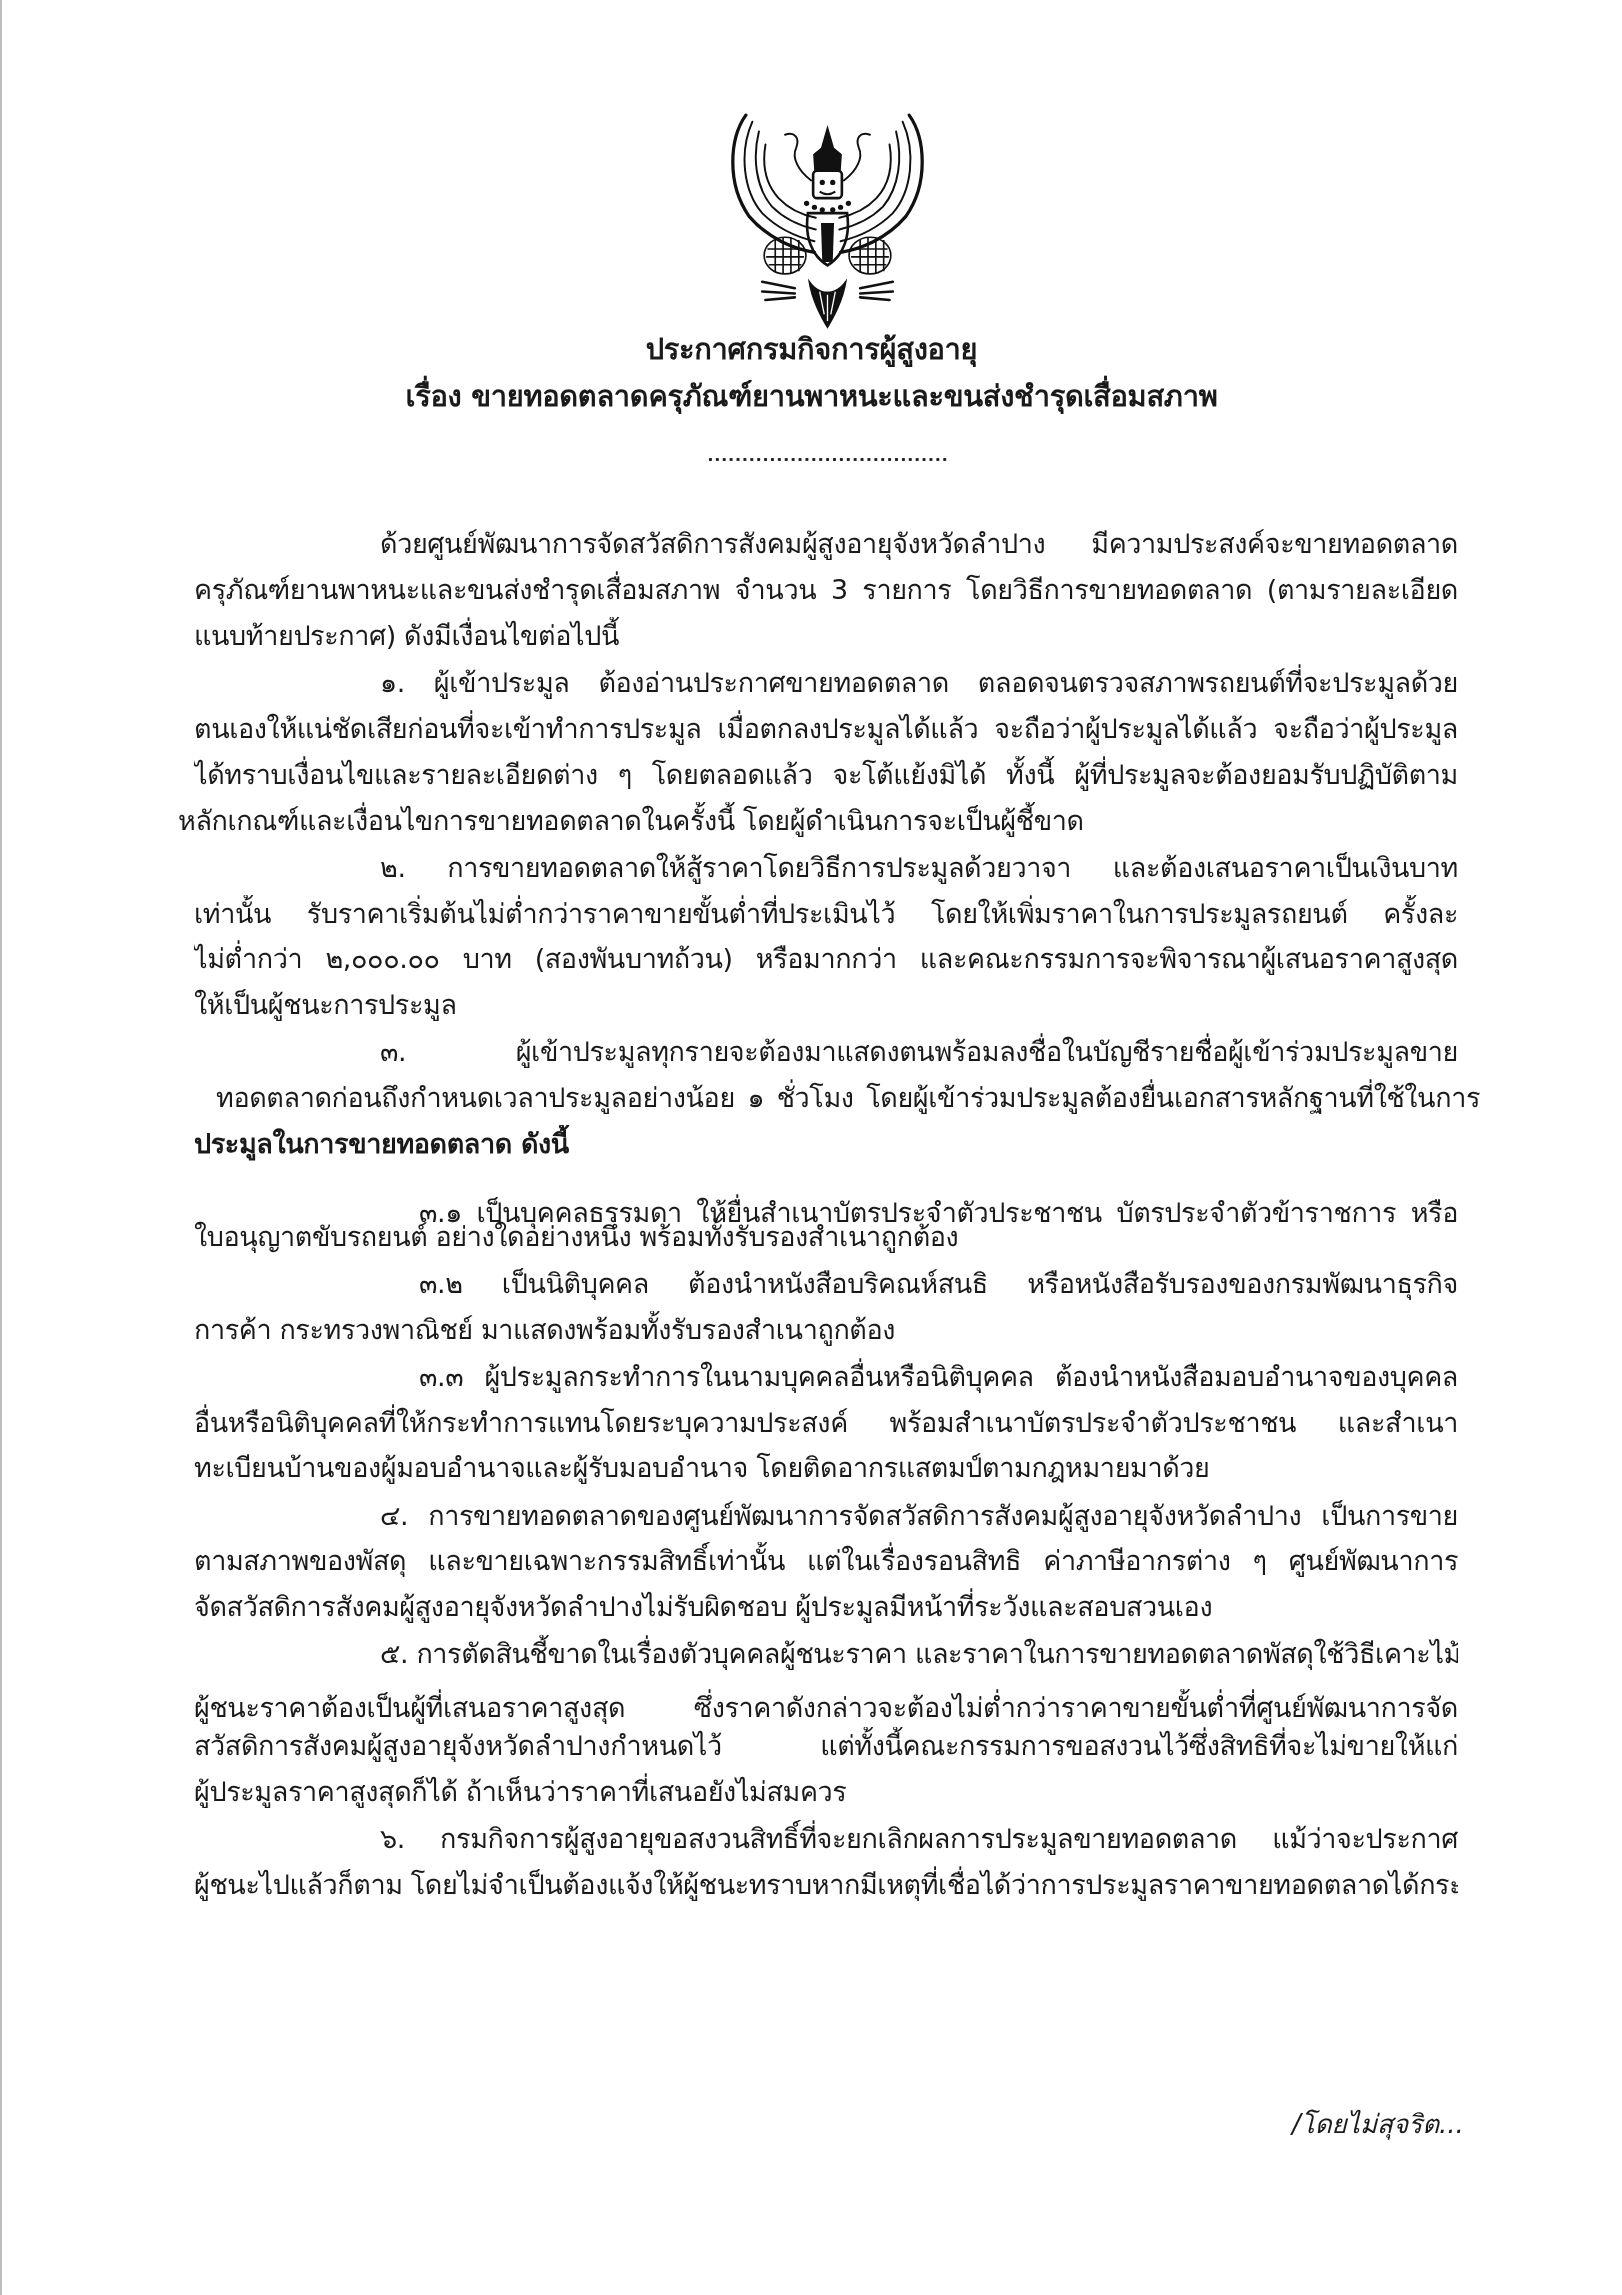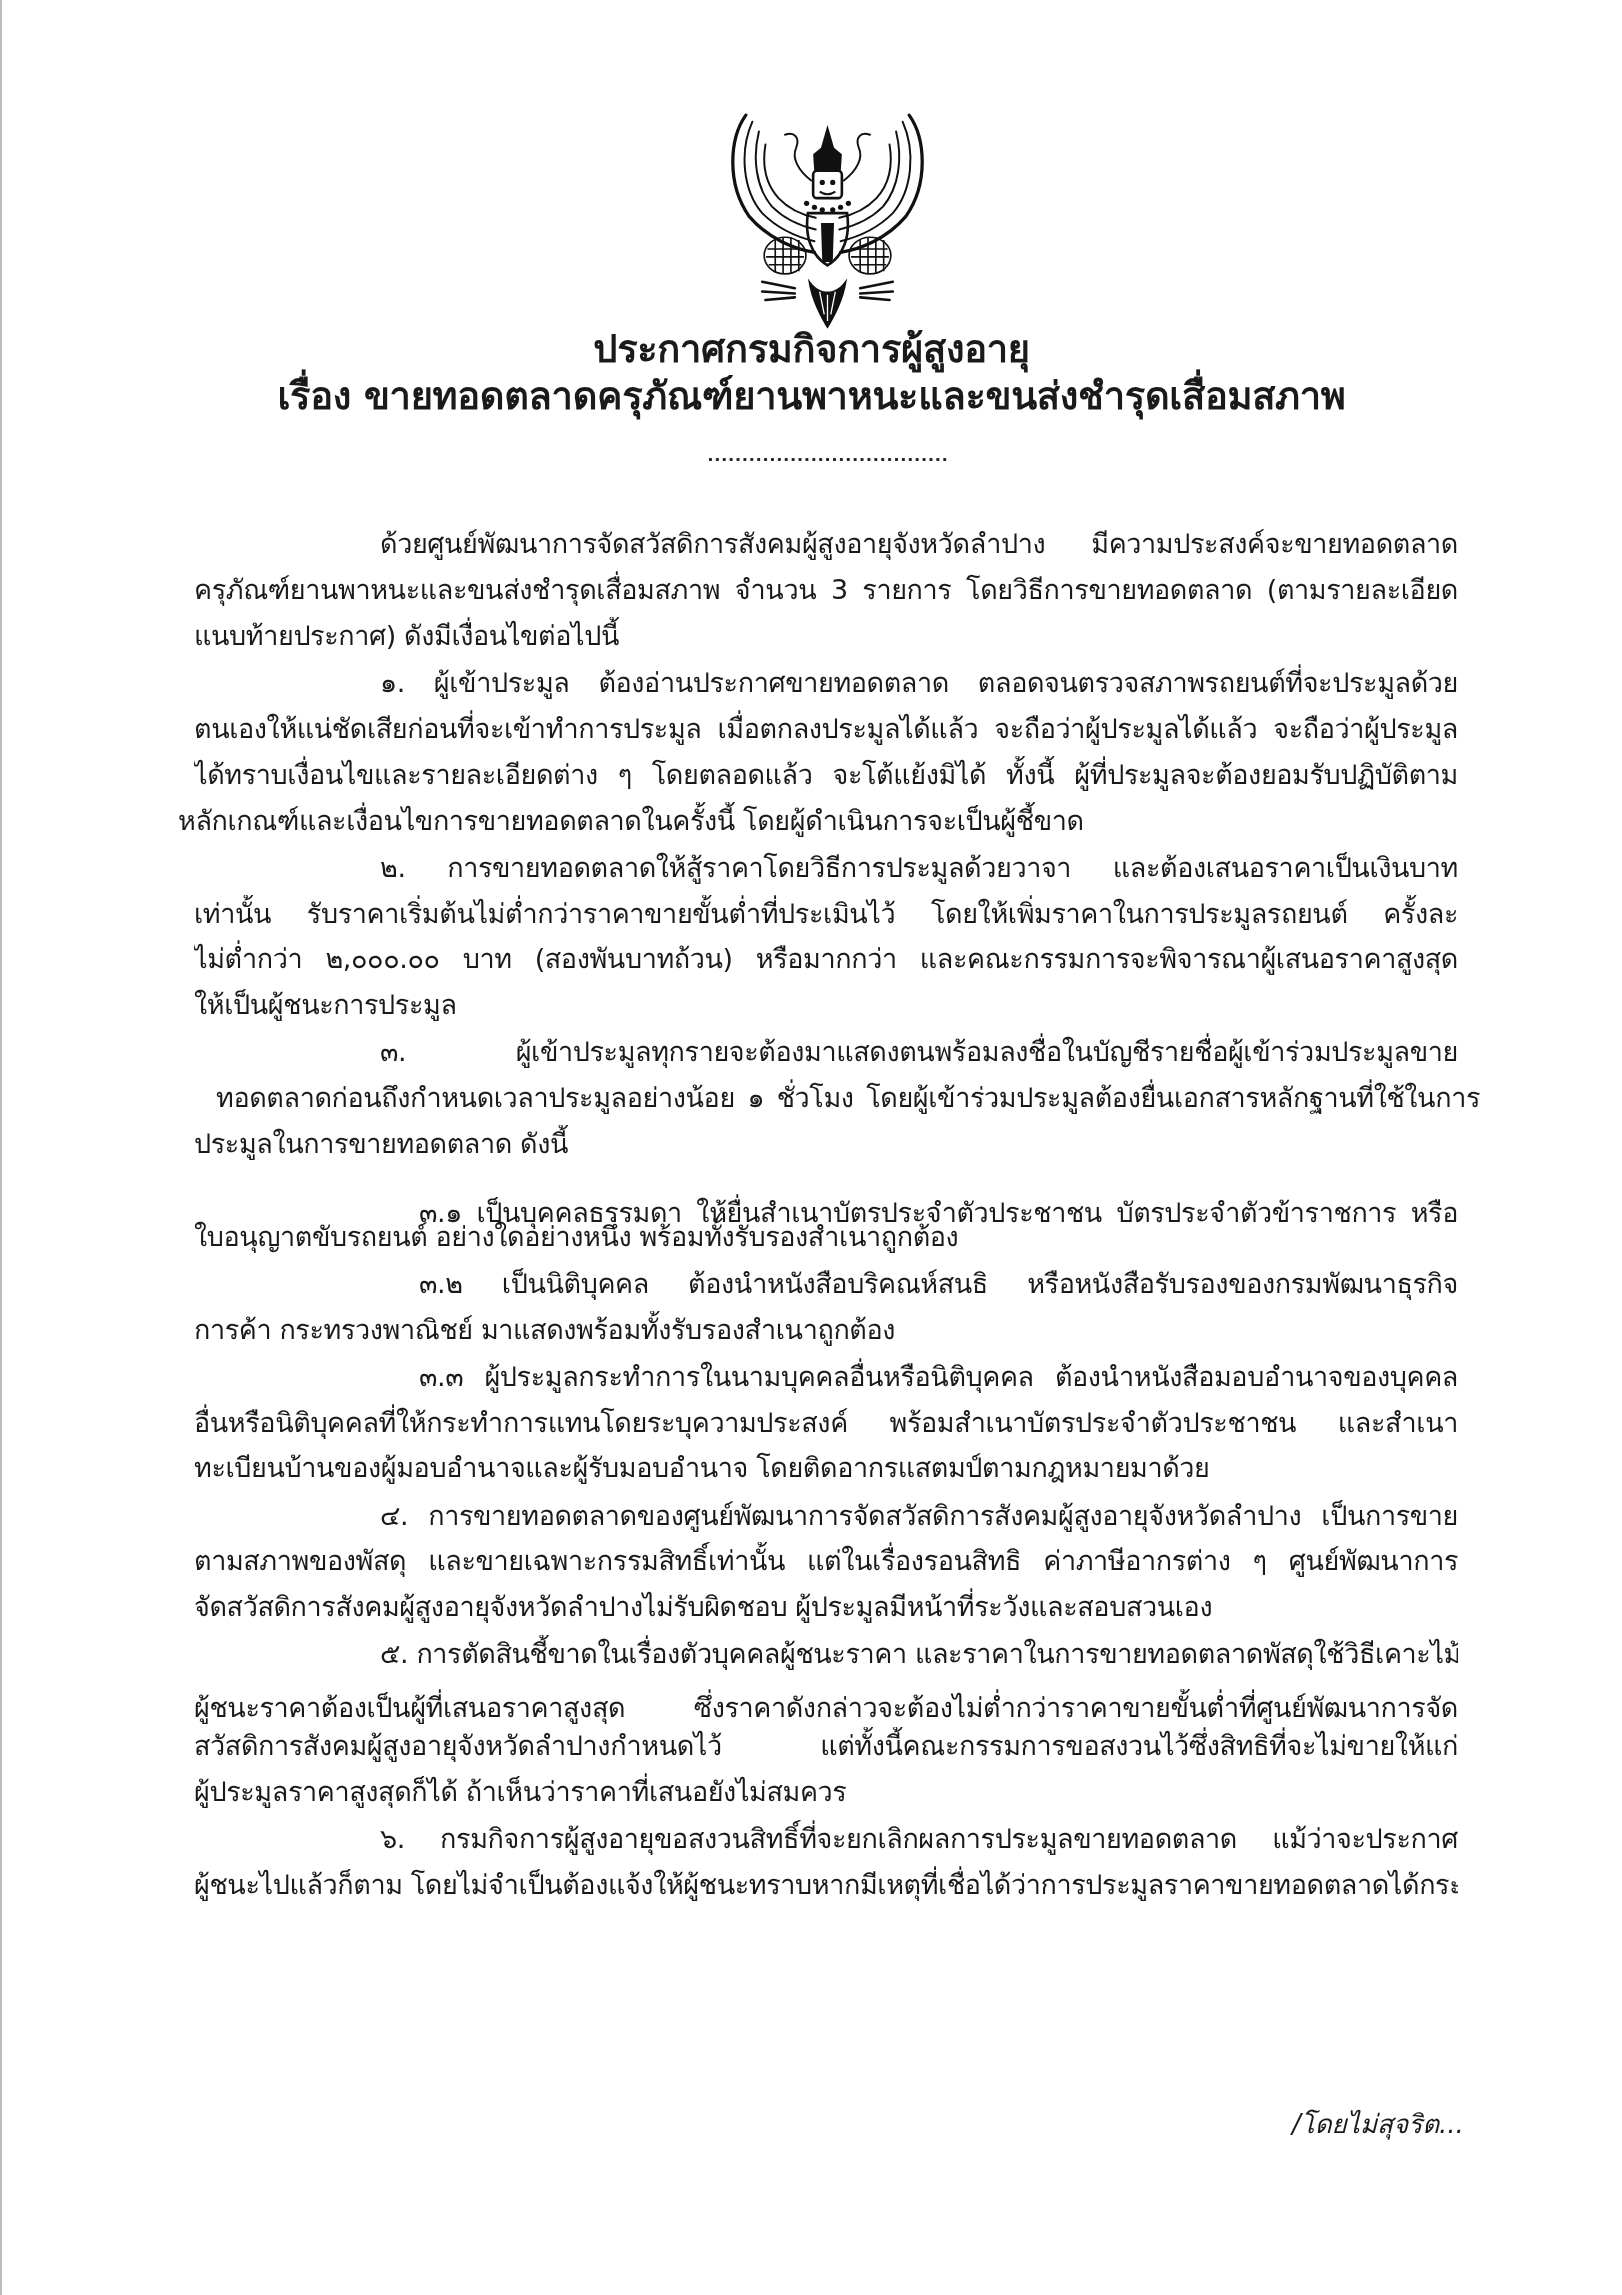--- a/index.html
+++ b/index.html
@@ -27,21 +27,21 @@
       top: 92px;
       width: 209px;
       height: 239px;
     }
     .title {
       position: absolute;
       left: 0;
       width: 1623px;
       text-align: center;
       font-weight: bold;
-      font-size: 38px;
+      font-size: 29px;
       line-height: 39px;
       white-space: nowrap;
       letter-spacing: -0.3px;
     }
     .separator {
       position: absolute;
       left: 707px;
       top: 457px;
       width: 242px;
       height: 5.2px;
@@ -147,21 +147,21 @@
 <div class="line full" style="left:194px; width:1264px; top:756px;">ได้ทราบเงื่อนไขและรายละเอียดต่าง ๆ โดยตลอดแล้ว จะโต้แย้งมิได้ ทั้งนี้ ผู้ที่ประมูลจะต้องยอมรับปฏิบัติตาม</div>
 <div class="line last" style="left:178px; width:1264px; top:802px;">หลักเกณฑ์และเงื่อนไขการขายทอดตลาดในครั้งนี้ โดยผู้ดำเนินการจะเป็นผู้ชี้ขาด</div>
 
 <div class="line full" style="left:380px; width:1078px; top:849px;">๒. การขายทอดตลาดให้สู้ราคาโดยวิธีการประมูลด้วยวาจา และต้องเสนอราคาเป็นเงินบาท</div>
 <div class="line full" style="left:194px; width:1264px; top:895px;">เท่านั้น รับราคาเริ่มต้นไม่ต่ำกว่าราคาขายขั้นต่ำที่ประเมินไว้ โดยให้เพิ่มราคาในการประมูลรถยนต์ ครั้งละ</div>
 <div class="line full" style="left:194px; width:1264px; top:940px;">ไม่ต่ำกว่า ๒,๐๐๐.๐๐ บาท (สองพันบาทถ้วน) หรือมากกว่า และคณะกรรมการจะพิจารณาผู้เสนอราคาสูงสุด</div>
 <div class="line last" style="left:194px; width:1264px; top:986px;">ให้เป็นผู้ชนะการประมูล</div>
 
 <div class="line full" style="left:380px; width:1078px; top:1033px;">๓. ผู้เข้าประมูลทุกรายจะต้องมาแสดงตนพร้อมลงชื่อในบัญชีรายชื่อผู้เข้าร่วมประมูลขาย</div>
 <div class="line full" style="left:194px; width:1264px; top:1079px;margin-left:22px;">ทอดตลาดก่อนถึงกำหนดเวลาประมูลอย่างน้อย ๑ ชั่วโมง โดยผู้เข้าร่วมประมูลต้องยื่นเอกสารหลักฐานที่ใช้ในการ</div>
-<div class="line last" style="left:194px; width:1264px; top:1125px;">ประมูลในการขายทอดตลาด ดังนี้</div>
+<div class="line last" style="left:194px; width:1264px; top:1125px;font-weight:bold;">ประมูลในการขายทอดตลาด ดังนี้</div>
 
 <div class="line full" style="left:419px; width:1039px; top:1172px;margin-top:22px;">๓.๑ เป็นบุคคลธรรมดา ให้ยื่นสำเนาบัตรประจำตัวประชาชน บัตรประจำตัวข้าราชการ หรือ</div>
 <div class="line last" style="left:194px; width:1264px; top:1218px;">ใบอนุญาตขับรถยนต์ อย่างใดอย่างหนึ่ง พร้อมทั้งรับรองสำเนาถูกต้อง</div>
 
 <div class="line full" style="left:419px; width:1039px; top:1265px;">๓.๒ เป็นนิติบุคคล ต้องนำหนังสือบริคณห์สนธิ หรือหนังสือรับรองของกรมพัฒนาธุรกิจ</div>
 <div class="line last" style="left:194px; width:1264px; top:1311px;">การค้า กระทรวงพาณิชย์ มาแสดงพร้อมทั้งรับรองสำเนาถูกต้อง</div>
 
 <div class="line full" style="left:419px; width:1039px; top:1358px;">๓.๓ ผู้ประมูลกระทำการในนามบุคคลอื่นหรือนิติบุคคล ต้องนำหนังสือมอบอำนาจของบุคคล</div>
 <div class="line full" style="left:194px; width:1264px; top:1404px;">อื่นหรือนิติบุคคลที่ให้กระทำการแทนโดยระบุความประสงค์ พร้อมสำเนาบัตรประจำตัวประชาชน และสำเนา</div>
 <div class="line last" style="left:194px; width:1264px; top:1449px;">ทะเบียนบ้านของผู้มอบอำนาจและผู้รับมอบอำนาจ โดยติดอากรแสตมป์ตามกฎหมายมาด้วย</div>

